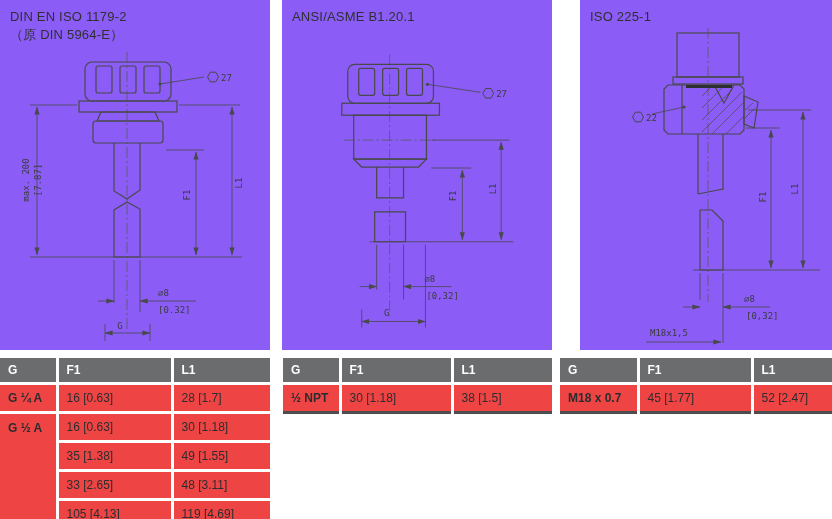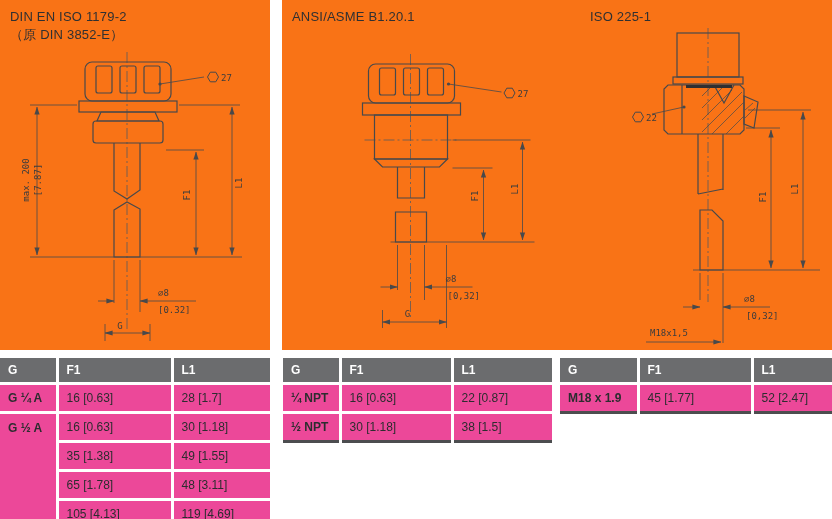--- a/index.html
+++ b/index.html
@@ -1,33 +1,33 @@
 <!DOCTYPE html>
 <html><head>
 <meta charset="utf-8">
 <style>
   html,body{margin:0;padding:0;background:#ffffff;}
   .page{position:relative;width:832px;height:519px;background:#ffffff;overflow:hidden;
         font-family:"Liberation Sans",sans-serif;}
-  .panel{position:absolute;top:0;height:350px;background:#f97316;}
+  .panel{position:absolute;top:0;height:350px;background:#8b5cf6;}
   .panel.p1{left:0;width:270px;}
-  .panel.p2{left:282px;width:270px;padding-left:42px;}
+  .panel.p2{left:282px;width:270px;}
   .panel.p3{left:580px;width:308px;}
   .panel-title{position:absolute;top:8px;left:10px;font-size:13px;line-height:1.4;
                color:#2f3032;letter-spacing:.2px;z-index:2;}
   .drawing{position:absolute;left:0;top:0;width:100%;height:100%;}
   svg text{font-family:"DejaVu Sans Mono",monospace;font-size:9px;fill:#3b3c3e;}
   table{position:absolute;top:358px;border-collapse:collapse;table-layout:fixed;
         border-bottom:3px solid #4c4d4f;}
   .t1{left:0;width:270px;}
   .t2{left:283px;width:269px;}
   .t3{left:560px;width:272px;}
   th{background:#6b6c6e;color:#ffffff;font-size:12px;font-weight:bold;text-align:left;
      padding:5px 8px;height:14px;}
-  td{background:#ec4899;color:#2c2d2f;font-size:12px;text-align:left;padding:6px 8px;
+  td{background:#ef4444;color:#2c2d2f;font-size:12px;text-align:left;padding:6px 8px;
      height:12px;white-space:nowrap;overflow:hidden;}
   th + th, td + td{border-left:3px solid #ffffff;}
   tbody tr td{border-top:3px solid #ffffff;}
   td.col-g{font-weight:bold;}
   td.merged{border-top:none;}
 </style>
 </head>
 <body>
 
 <div class="page">
@@ -36,21 +36,21 @@
     <defs>
       <marker id="arr" viewBox="0 0 8 8" refX="7.6" refY="4" markerWidth="8" markerHeight="8" markerUnits="userSpaceOnUse" orient="auto-start-reverse">
         <path d="M0,1.4 L8,4 L0,6.6 Z" fill="#48494b"></path>
       </marker>
     </defs>
   </svg>
 
   <div class="panel p1">
     <div class="panel-title">
       <div>DIN EN ISO 1179-2</div>
-      <div>（原 DIN 3852-E）</div>
+      <div>（原 DIN 5964-E）</div>
     </div>
     <svg class="drawing" viewBox="0 0 270 350">
 
       <line x1="127" y1="52" x2="127" y2="330" stroke="#595a5d" stroke-width="0.8" stroke-dasharray="11 3 2 3"></line>
       <g stroke="#48494b" stroke-width="1.2" fill="none">
         <rect x="85" y="62" width="86" height="39" rx="7"></rect>
         <rect x="96" y="66" width="16" height="27" rx="2"></rect>
         <rect x="120" y="66" width="16" height="27" rx="2"></rect>
         <rect x="144" y="66" width="16" height="27" rx="2"></rect>
         <rect x="79" y="101" width="98" height="11"></rect>
@@ -212,21 +212,21 @@
           <td>16 [0.63]</td>
           <td>30 [1.18]</td>
         </tr>
         <tr>
           <td class="col-g merged"></td>
           <td>35 [1.38]</td>
           <td>49 [1.55]</td>
         </tr>
         <tr>
           <td class="col-g merged"></td>
-          <td>65 [1.78]</td>
+          <td>33 [2.65]</td>
           <td>48 [3.11]</td>
         </tr>
         <tr>
           <td class="col-g merged"></td>
           <td>105 [4.13]</td>
           <td>119 [4.69]</td>
         </tr>
       </tbody>
   </table>
 
@@ -238,25 +238,20 @@
       </colgroup>
     <thead>
         <tr>
           <th>G</th>
           <th>F1</th>
           <th>L1</th>
         </tr>
       </thead>
     <tbody>
         <tr>
-          <td class="col-g">¼ NPT</td>
-          <td>16 [0.63]</td>
-          <td>22 [0.87]</td>
-        </tr>
-        <tr>
           <td class="col-g">½ NPT</td>
           <td>30 [1.18]</td>
           <td>38 [1.5]</td>
         </tr>
       </tbody>
   </table>
 
   <table class="t3">
     <colgroup>
         <col style="width:78px">
@@ -265,20 +260,20 @@
       </colgroup>
     <thead>
         <tr>
           <th>G</th>
           <th>F1</th>
           <th>L1</th>
         </tr>
       </thead>
     <tbody>
         <tr>
-          <td class="col-g">M18 x 1.9</td>
+          <td class="col-g">M18 x 0.7</td>
           <td>45 [1.77]</td>
           <td>52 [2.47]</td>
         </tr>
       </tbody>
   </table>
 
 </div>
 
 </body></html>

